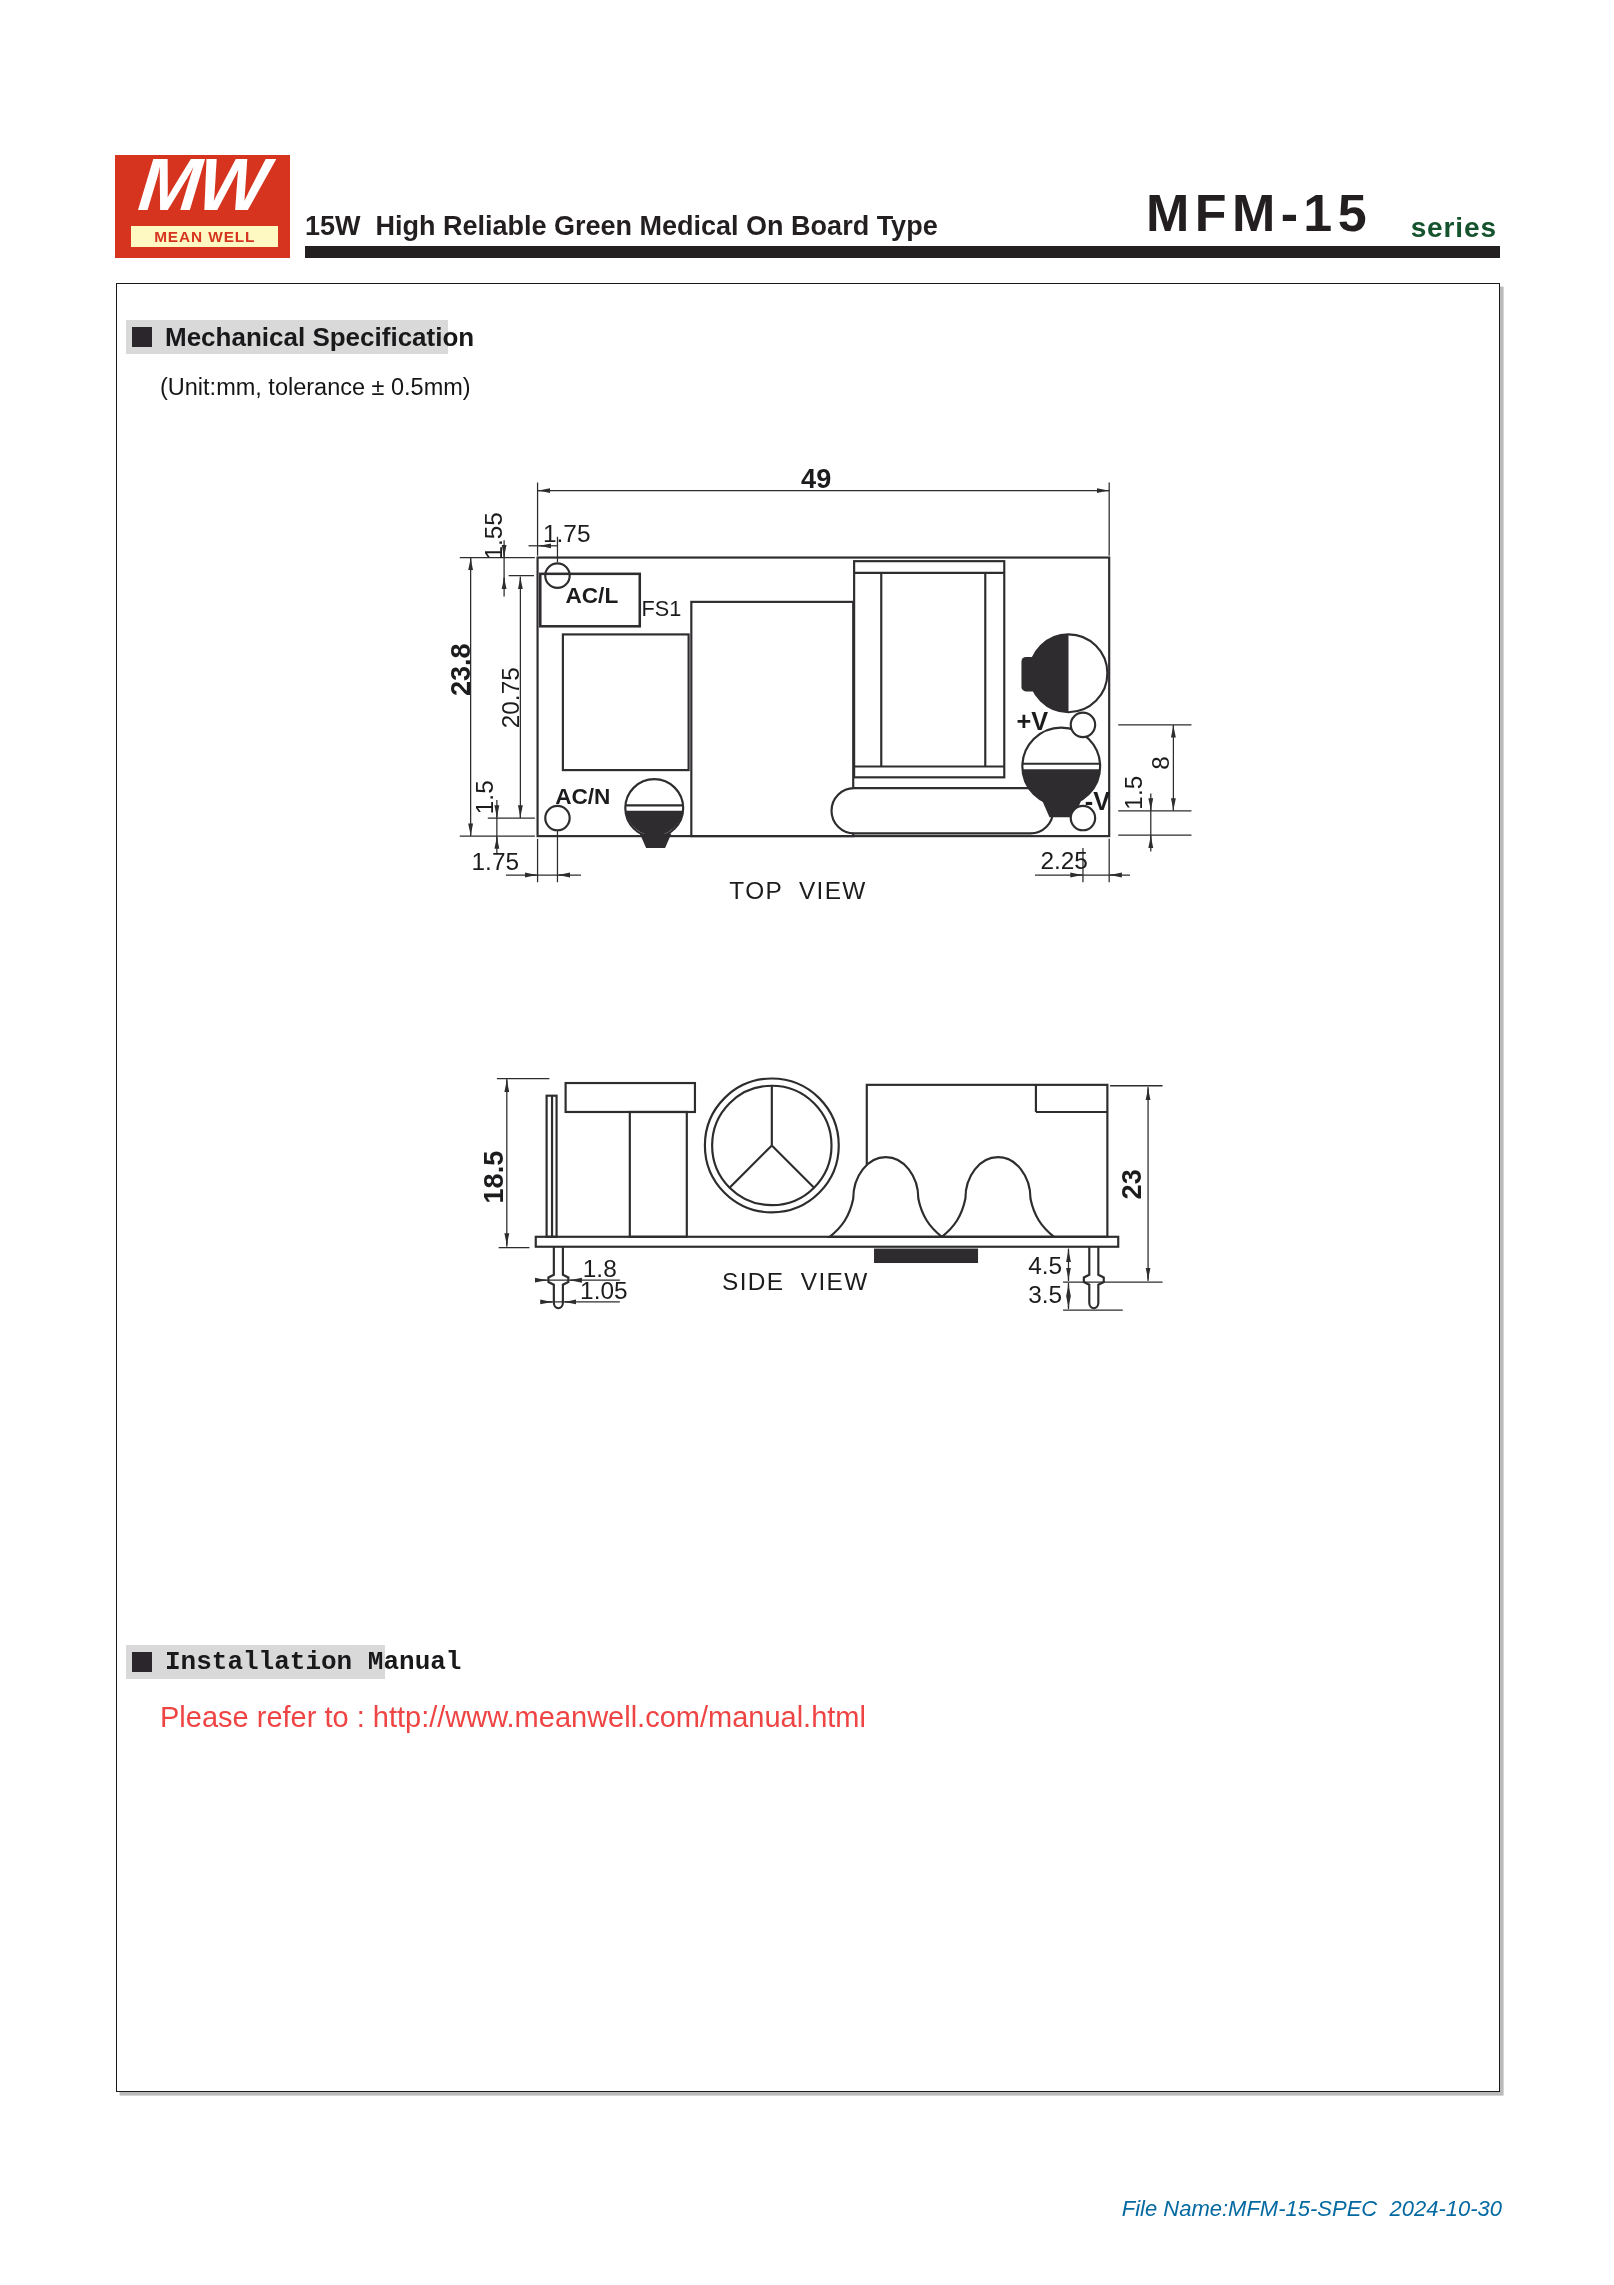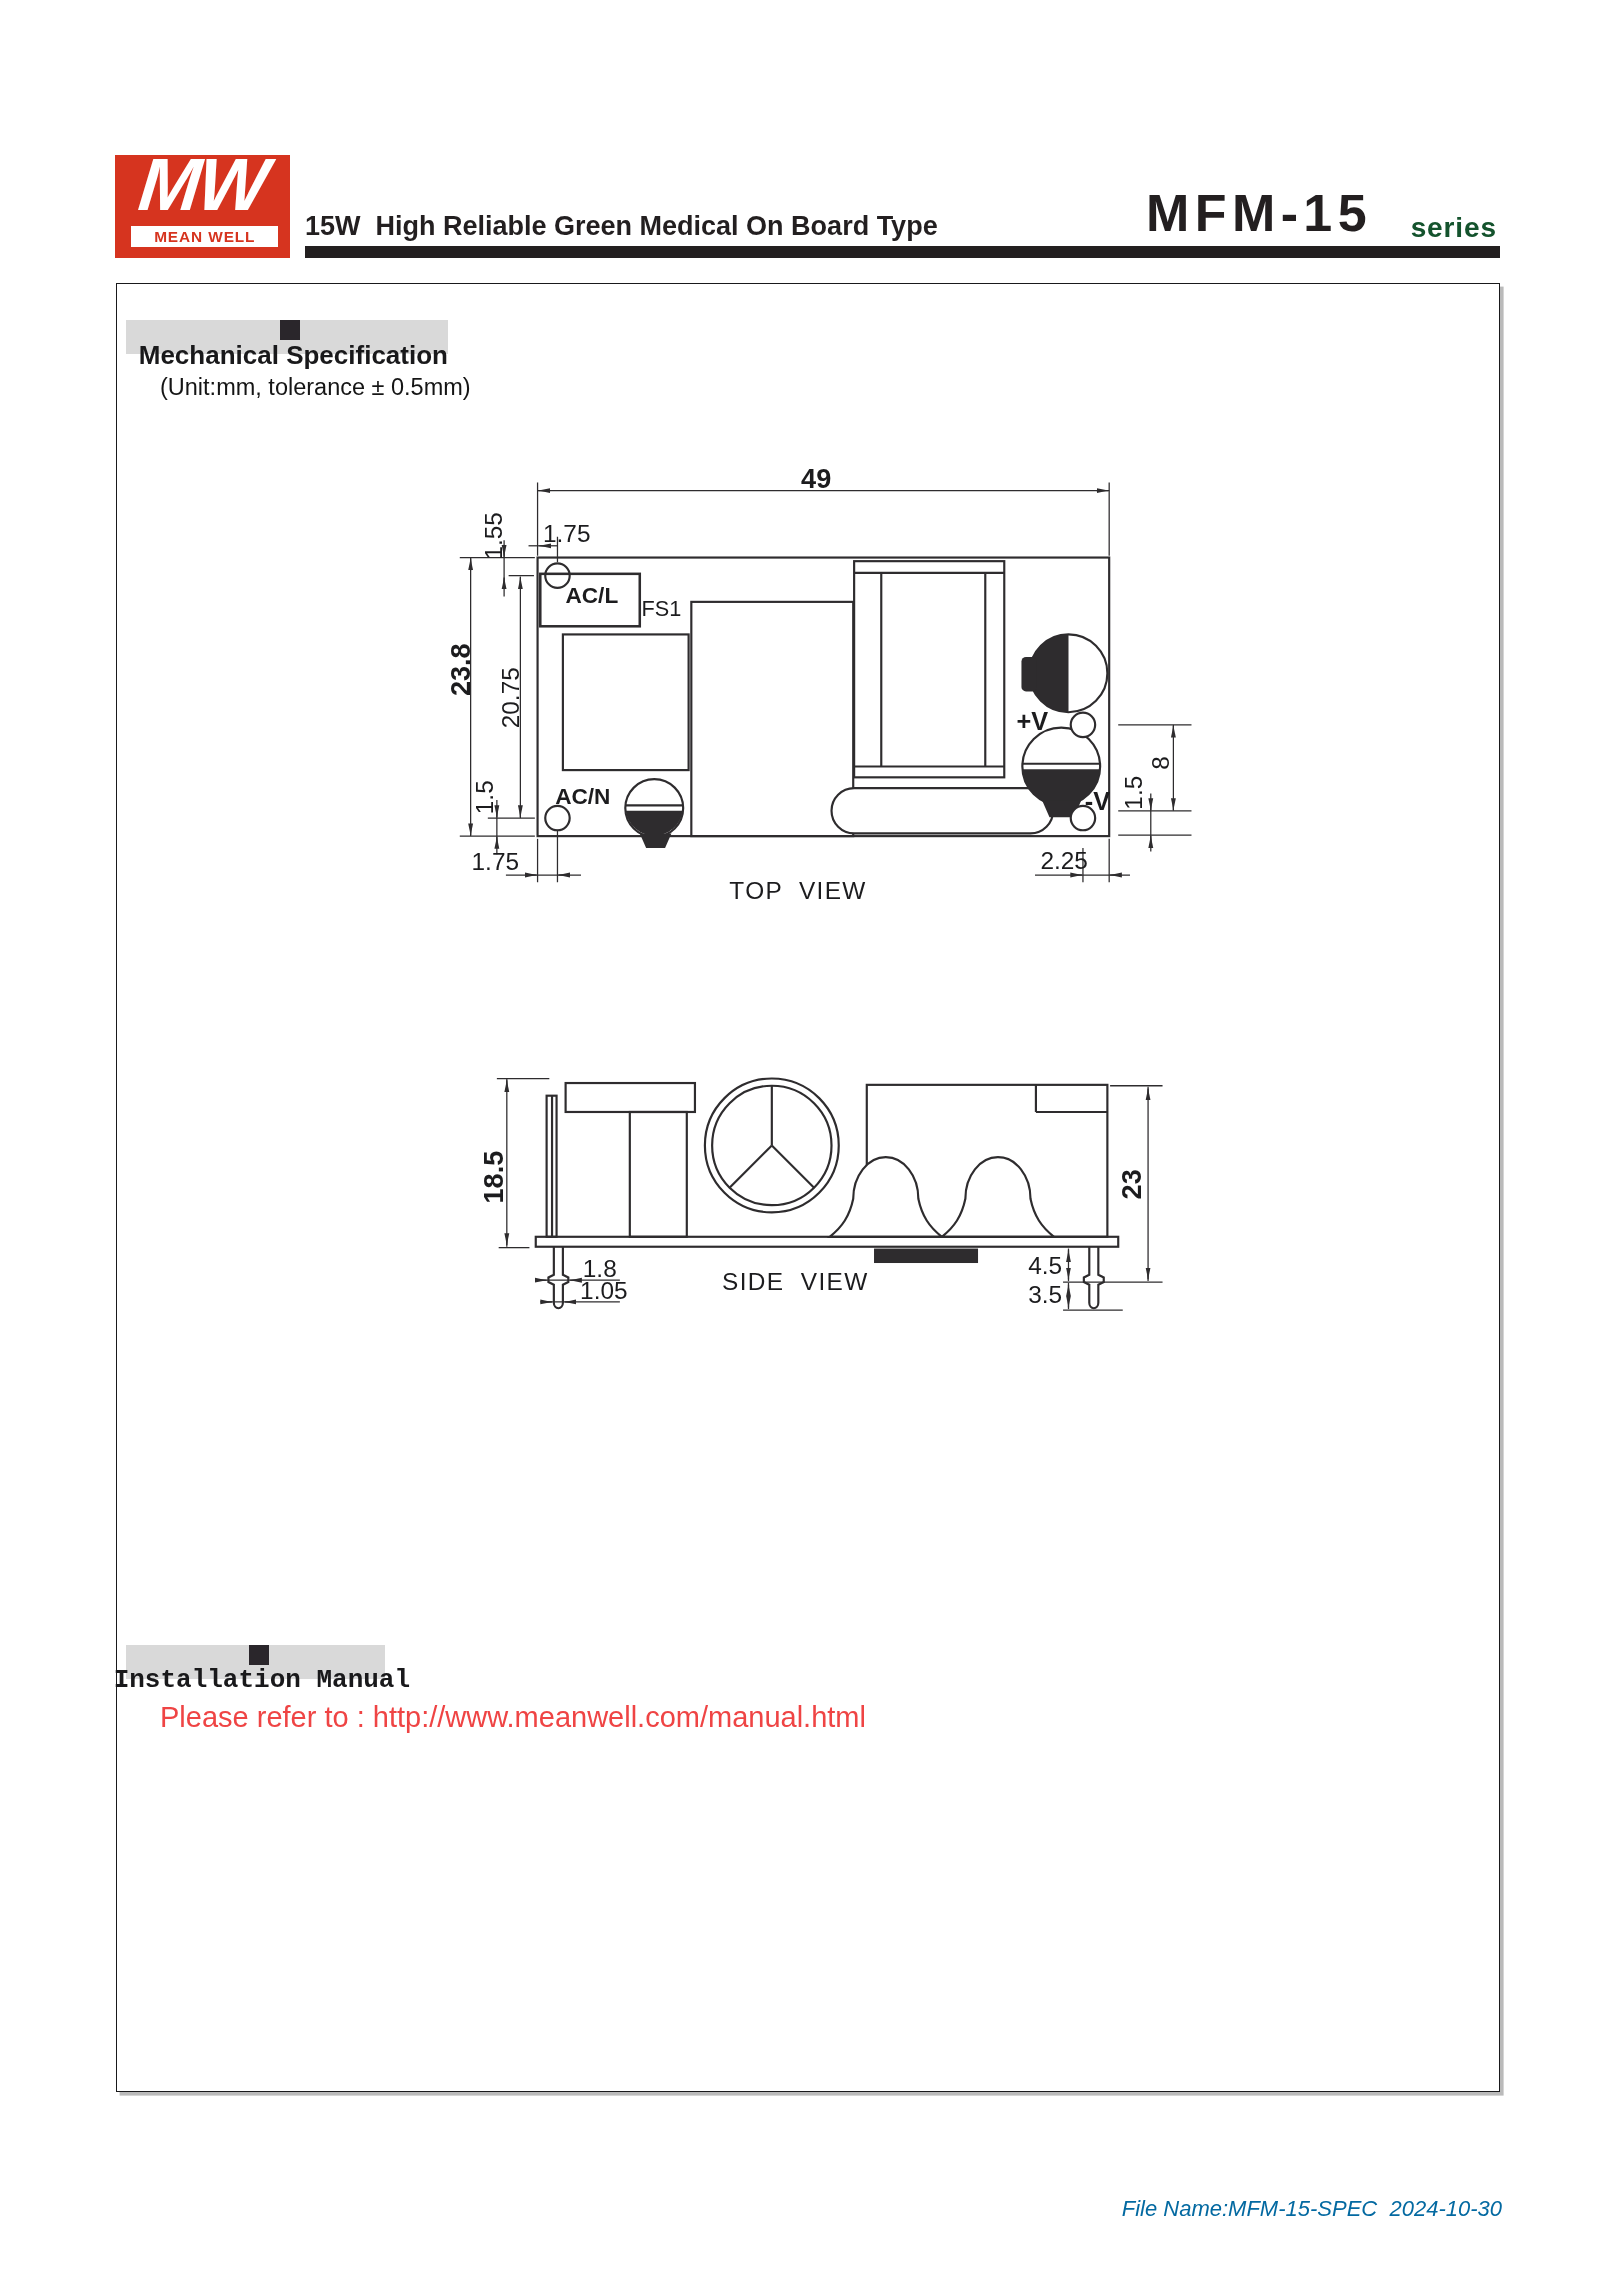--- a/index.html
+++ b/index.html
@@ -4,36 +4,36 @@
 <style>
   html,body{margin:0;padding:0;background:#e8e8e8;}
   .page{position:relative;width:1615px;height:2285px;background:#ffffff;
         font-family:"Liberation Sans",sans-serif;color:#231f20;overflow:hidden;}
 
   
   .logo{position:absolute;left:115px;top:155px;width:175px;height:103px;background:#d6341f;}
   .logo-mw{position:absolute;top:-7.2px;left:0;right:0;text-align:center;
            font-size:74px;line-height:1;font-weight:bold;font-style:italic;color:#fff;
            transform:skewX(-6deg);letter-spacing:-2.7px;}
-  .logo-brand{position:absolute;left:16.3px;top:71px;width:147px;height:21px;background:#ffffff;
+  .logo-brand{position:absolute;left:16.3px;top:71px;width:147px;height:21px;background:#fef9c3;
               color:#d6341f;font-weight:bold;font-size:15.4px;letter-spacing:0.9px;
               text-align:center;line-height:22px;}
   .doc-title{position:absolute;left:305px;top:211px;font-size:27px;font-weight:bold;
              white-space:pre;color:#231f20;}
   .series-model{position:absolute;top:187px;right:243px;font-size:52px;line-height:1;
                 font-weight:bold;letter-spacing:5.4px;color:#231f20;}
   .series-suffix{position:absolute;top:214px;right:118px;font-size:28px;line-height:1;
                  font-weight:bold;letter-spacing:0.9px;color:#14532d;}
   .title-rule{position:absolute;left:305px;top:246px;width:1195px;height:11.8px;background:#231f20;}
 
   
   .content-box{position:absolute;left:116px;top:283px;width:1382px;height:1807px;
                border:1.8px solid #19191b;background:#fff;box-shadow:3.6px 3.6px 0 #bababa;}
   .section-bar{position:absolute;left:9px;height:34px;background:#d9d9d9;
-               display:flex;align-items:center;flex-direction:column;}
+               display:flex;align-items:center;}
   .section-bullet{width:20px;height:20px;background:#2a262b;margin-left:6.3px;flex:0 0 auto;}
   .section-heading{margin-left:12.7px;font-size:26px;font-weight:bold;color:#19191b;white-space:pre;}
   .bar-mech{top:36px;width:322px;}
   .bar-install{top:1361px;width:259px;font-family:Liberation Mono, monospace;}
   .unit-note{position:absolute;left:43px;top:90px;font-size:23.5px;color:#151515;white-space:pre;}
   .install-note{position:absolute;left:43px;top:1417px;font-size:29px;color:#ef4444;white-space:pre;}
 
   
   .drawing{position:absolute;left:0;top:0;width:1382px;height:1807px;}
   .drawing .shape{fill:none;stroke:#2e2c2e;stroke-width:2.4px;}

